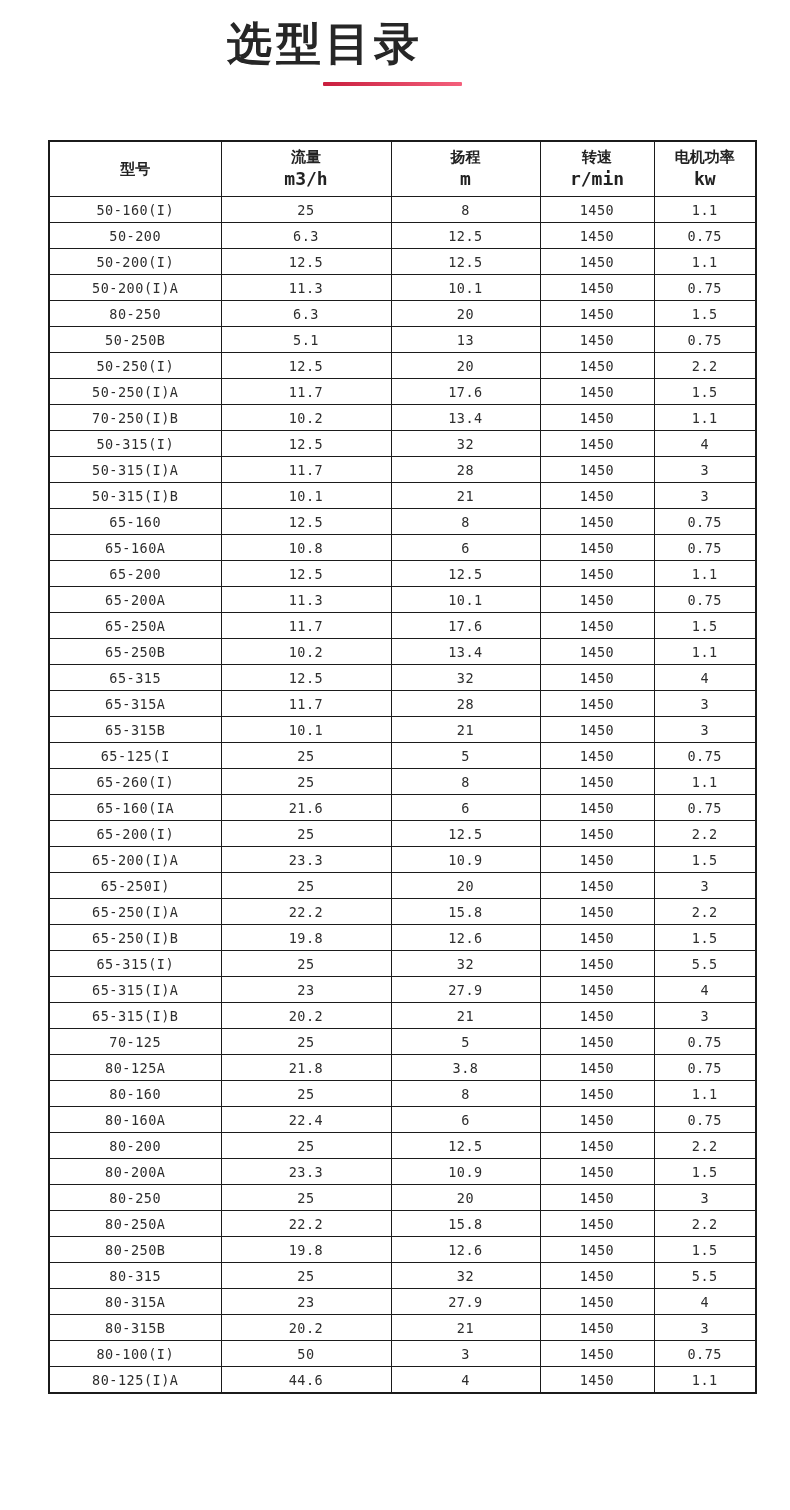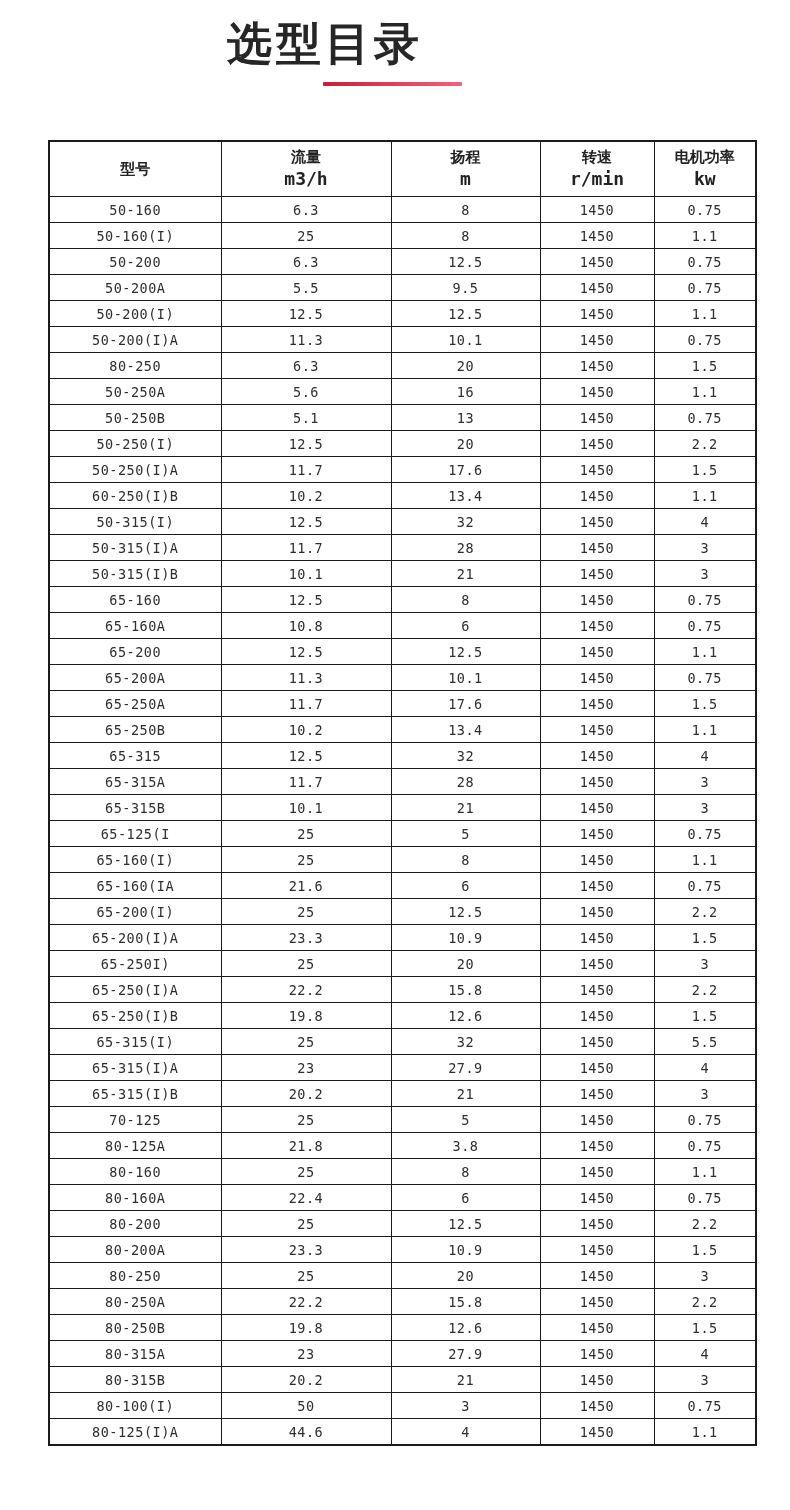--- a/index.html
+++ b/index.html
@@ -111,44 +111,30 @@
           <div class="h-unit">r/min</div>
         </th>
         <th>
           <div class="h-label">电机功率</div>
           <div class="h-unit">kw</div>
         </th>
       </tr>
   </thead>
   <tbody>
       <tr>
-        <td>50-160</td>
-        <td>6.3</td>
-        <td>8</td>
-        <td>1450</td>
-        <td>0.75</td>
-      </tr>
-      <tr>
         <td>50-160(I)</td>
         <td>25</td>
         <td>8</td>
         <td>1450</td>
         <td>1.1</td>
       </tr>
       <tr>
         <td>50-200</td>
         <td>6.3</td>
         <td>12.5</td>
-        <td>1450</td>
-        <td>0.75</td>
-      </tr>
-      <tr>
-        <td>50-200A</td>
-        <td>5.5</td>
-        <td>9.5</td>
         <td>1450</td>
         <td>0.75</td>
       </tr>
       <tr>
         <td>50-200(I)</td>
         <td>12.5</td>
         <td>12.5</td>
         <td>1450</td>
         <td>1.1</td>
       </tr>
@@ -160,27 +146,20 @@
         <td>0.75</td>
       </tr>
       <tr>
         <td>80-250</td>
         <td>6.3</td>
         <td>20</td>
         <td>1450</td>
         <td>1.5</td>
       </tr>
       <tr>
-        <td>50-250A</td>
-        <td>5.6</td>
-        <td>16</td>
-        <td>1450</td>
-        <td>1.1</td>
-      </tr>
-      <tr>
         <td>50-250B</td>
         <td>5.1</td>
         <td>13</td>
         <td>1450</td>
         <td>0.75</td>
       </tr>
       <tr>
         <td>50-250(I)</td>
         <td>12.5</td>
         <td>20</td>
@@ -188,21 +167,21 @@
         <td>2.2</td>
       </tr>
       <tr>
         <td>50-250(I)A</td>
         <td>11.7</td>
         <td>17.6</td>
         <td>1450</td>
         <td>1.5</td>
       </tr>
       <tr>
-        <td>60-250(I)B</td>
+        <td>70-250(I)B</td>
         <td>10.2</td>
         <td>13.4</td>
         <td>1450</td>
         <td>1.1</td>
       </tr>
       <tr>
         <td>50-315(I)</td>
         <td>12.5</td>
         <td>32</td>
         <td>1450</td>
@@ -286,21 +265,21 @@
         <td>3</td>
       </tr>
       <tr>
         <td>65-125(I</td>
         <td>25</td>
         <td>5</td>
         <td>1450</td>
         <td>0.75</td>
       </tr>
       <tr>
-        <td>65-160(I)</td>
+        <td>65-260(I)</td>
         <td>25</td>
         <td>8</td>
         <td>1450</td>
         <td>1.1</td>
       </tr>
       <tr>
         <td>65-160(IA</td>
         <td>21.6</td>
         <td>6</td>
         <td>1450</td>
@@ -417,20 +396,27 @@
         <td>15.8</td>
         <td>1450</td>
         <td>2.2</td>
       </tr>
       <tr>
         <td>80-250B</td>
         <td>19.8</td>
         <td>12.6</td>
         <td>1450</td>
         <td>1.5</td>
+      </tr>
+      <tr>
+        <td>80-315</td>
+        <td>25</td>
+        <td>32</td>
+        <td>1450</td>
+        <td>5.5</td>
       </tr>
       <tr>
         <td>80-315A</td>
         <td>23</td>
         <td>27.9</td>
         <td>1450</td>
         <td>4</td>
       </tr>
       <tr>
         <td>80-315B</td>

